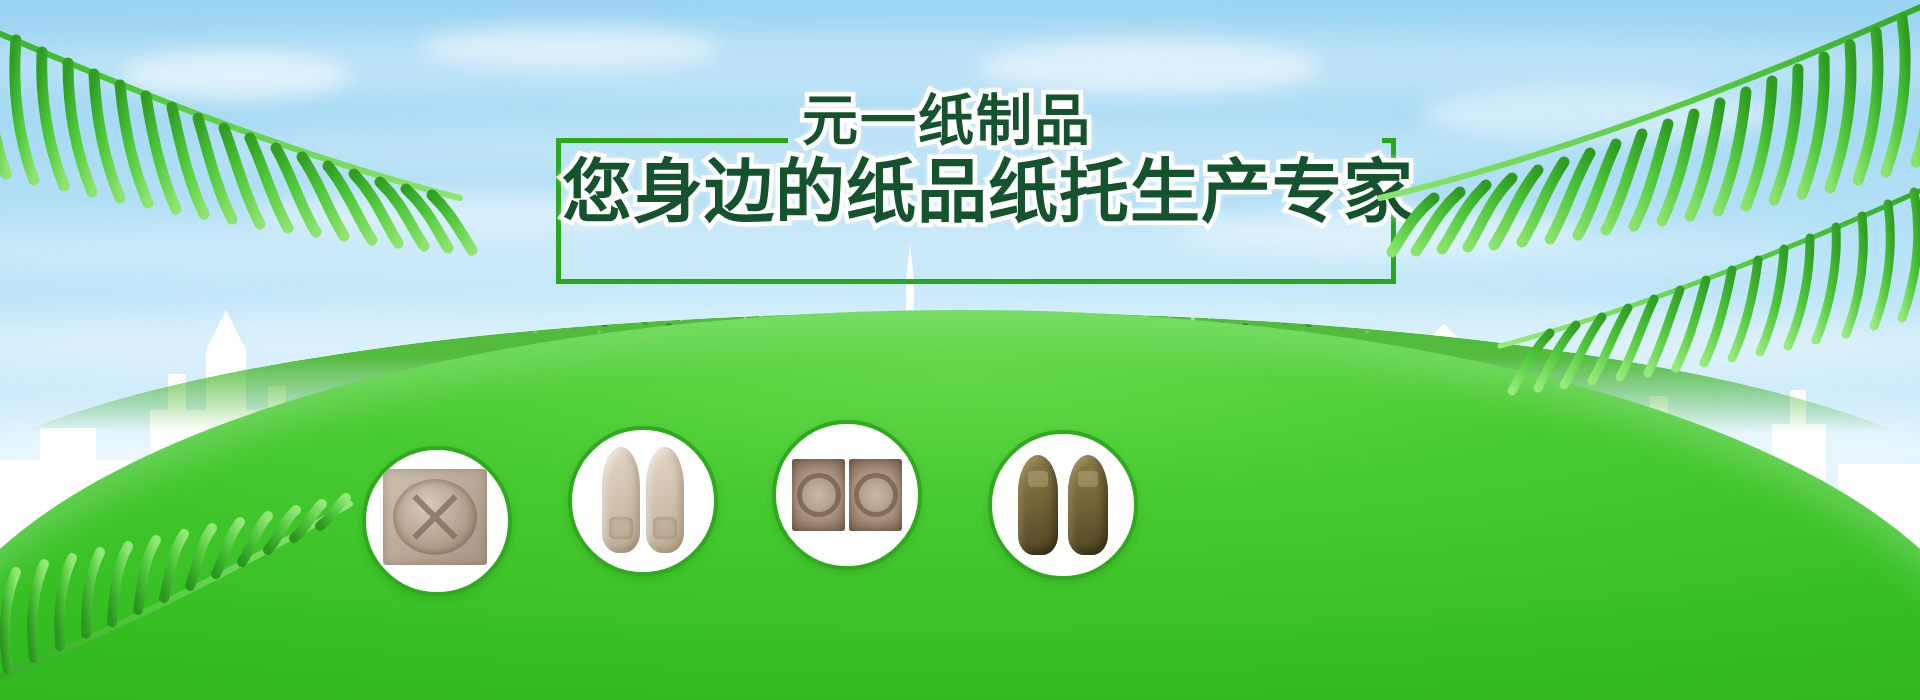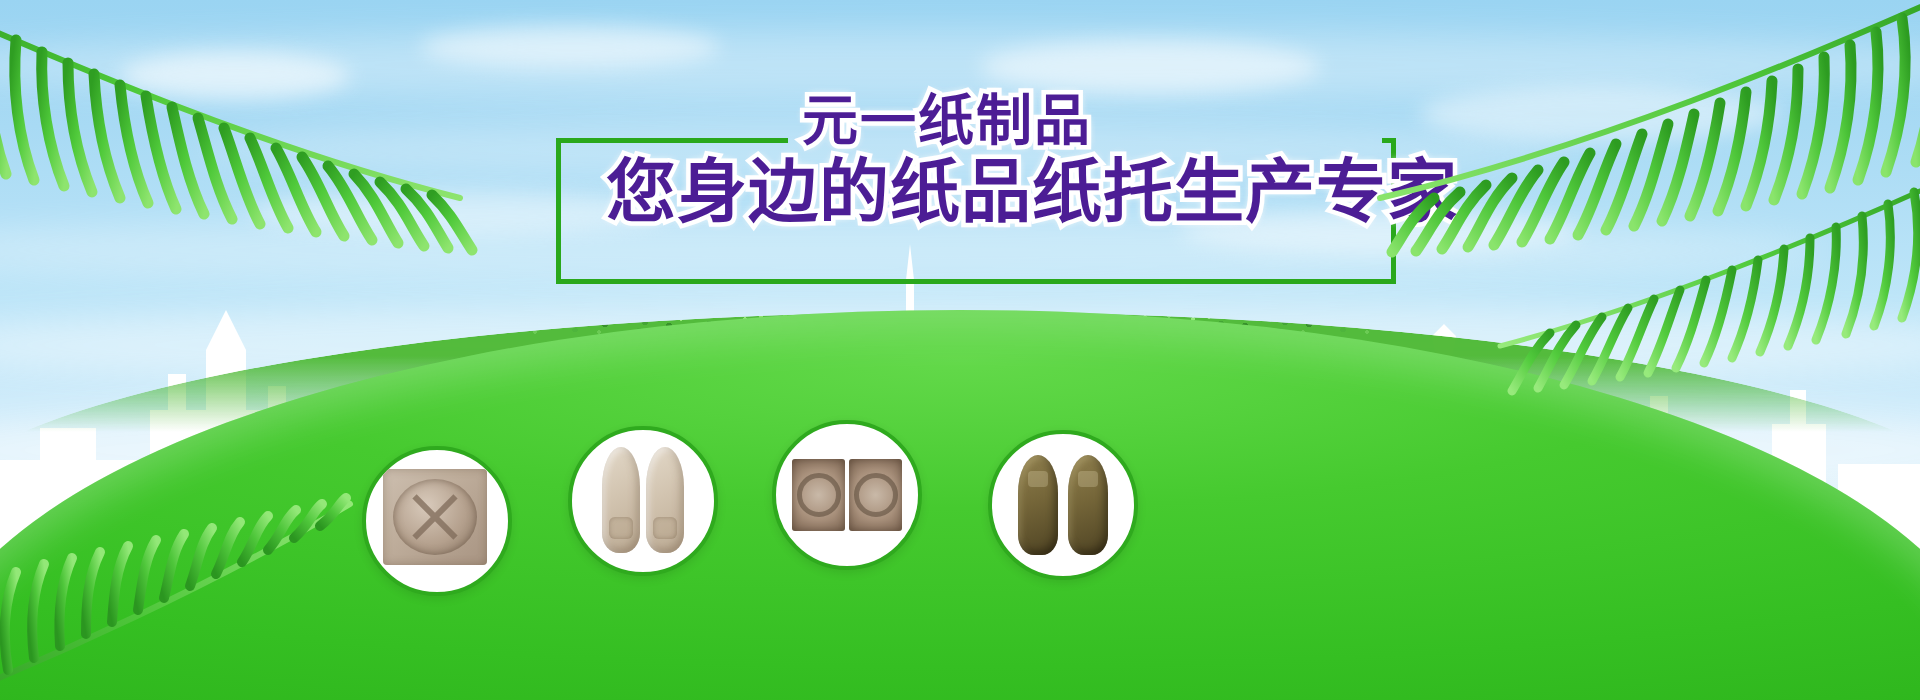--- a/index.html
+++ b/index.html
@@ -113,40 +113,39 @@
   .frame-bottom { position:absolute; left:0;   bottom:-8px; width:840px; height:5px; background:#2aa81c; }
   .frame-top    { position:absolute; left:0;   top:42px;  width:232px; height:5px; background:#2aa81c; }
   .frame-right  { position:absolute; right:0;  top:42px;  width:5px; height:146px; background:#2aa81c; }
   .frame-top-r  { position:absolute; right:0;  top:42px;  width:14px;  height:5px; background:#2aa81c; }
 
   .headline1, .headline2 {
     position:absolute;
     white-space:nowrap;
     font-family:"DejaVu Sans", sans-serif;
     font-weight:bold;
-    color:#4c1d95;
+    color:#14532d;
     letter-spacing:2px;
     -webkit-text-stroke:9px #ffffff;
     paint-order:stroke fill;
     text-shadow:
        0 0 10px #fff,  0 0 10px #fff,
        2px 2px 0 #fff, -2px -2px 0 #fff,
        2px -2px 0 #fff, -2px 2px 0 #fff;
   }
   .headline1 {
     left:246px; top:-6px;
     font-size:56px;
     line-height:62px;
   }
   .headline2 {
     left:6px;  top:56px;
     font-size:70px;
     line-height:80px;
     letter-spacing:1px;
-    margin-left:44px;
   }
 
   .subtitle {
     position:absolute;
     left:600px;
     top:292px;
     width:760px;
     text-align:center;
     font-family:"DejaVu Sans", sans-serif;
     font-size:31px;

